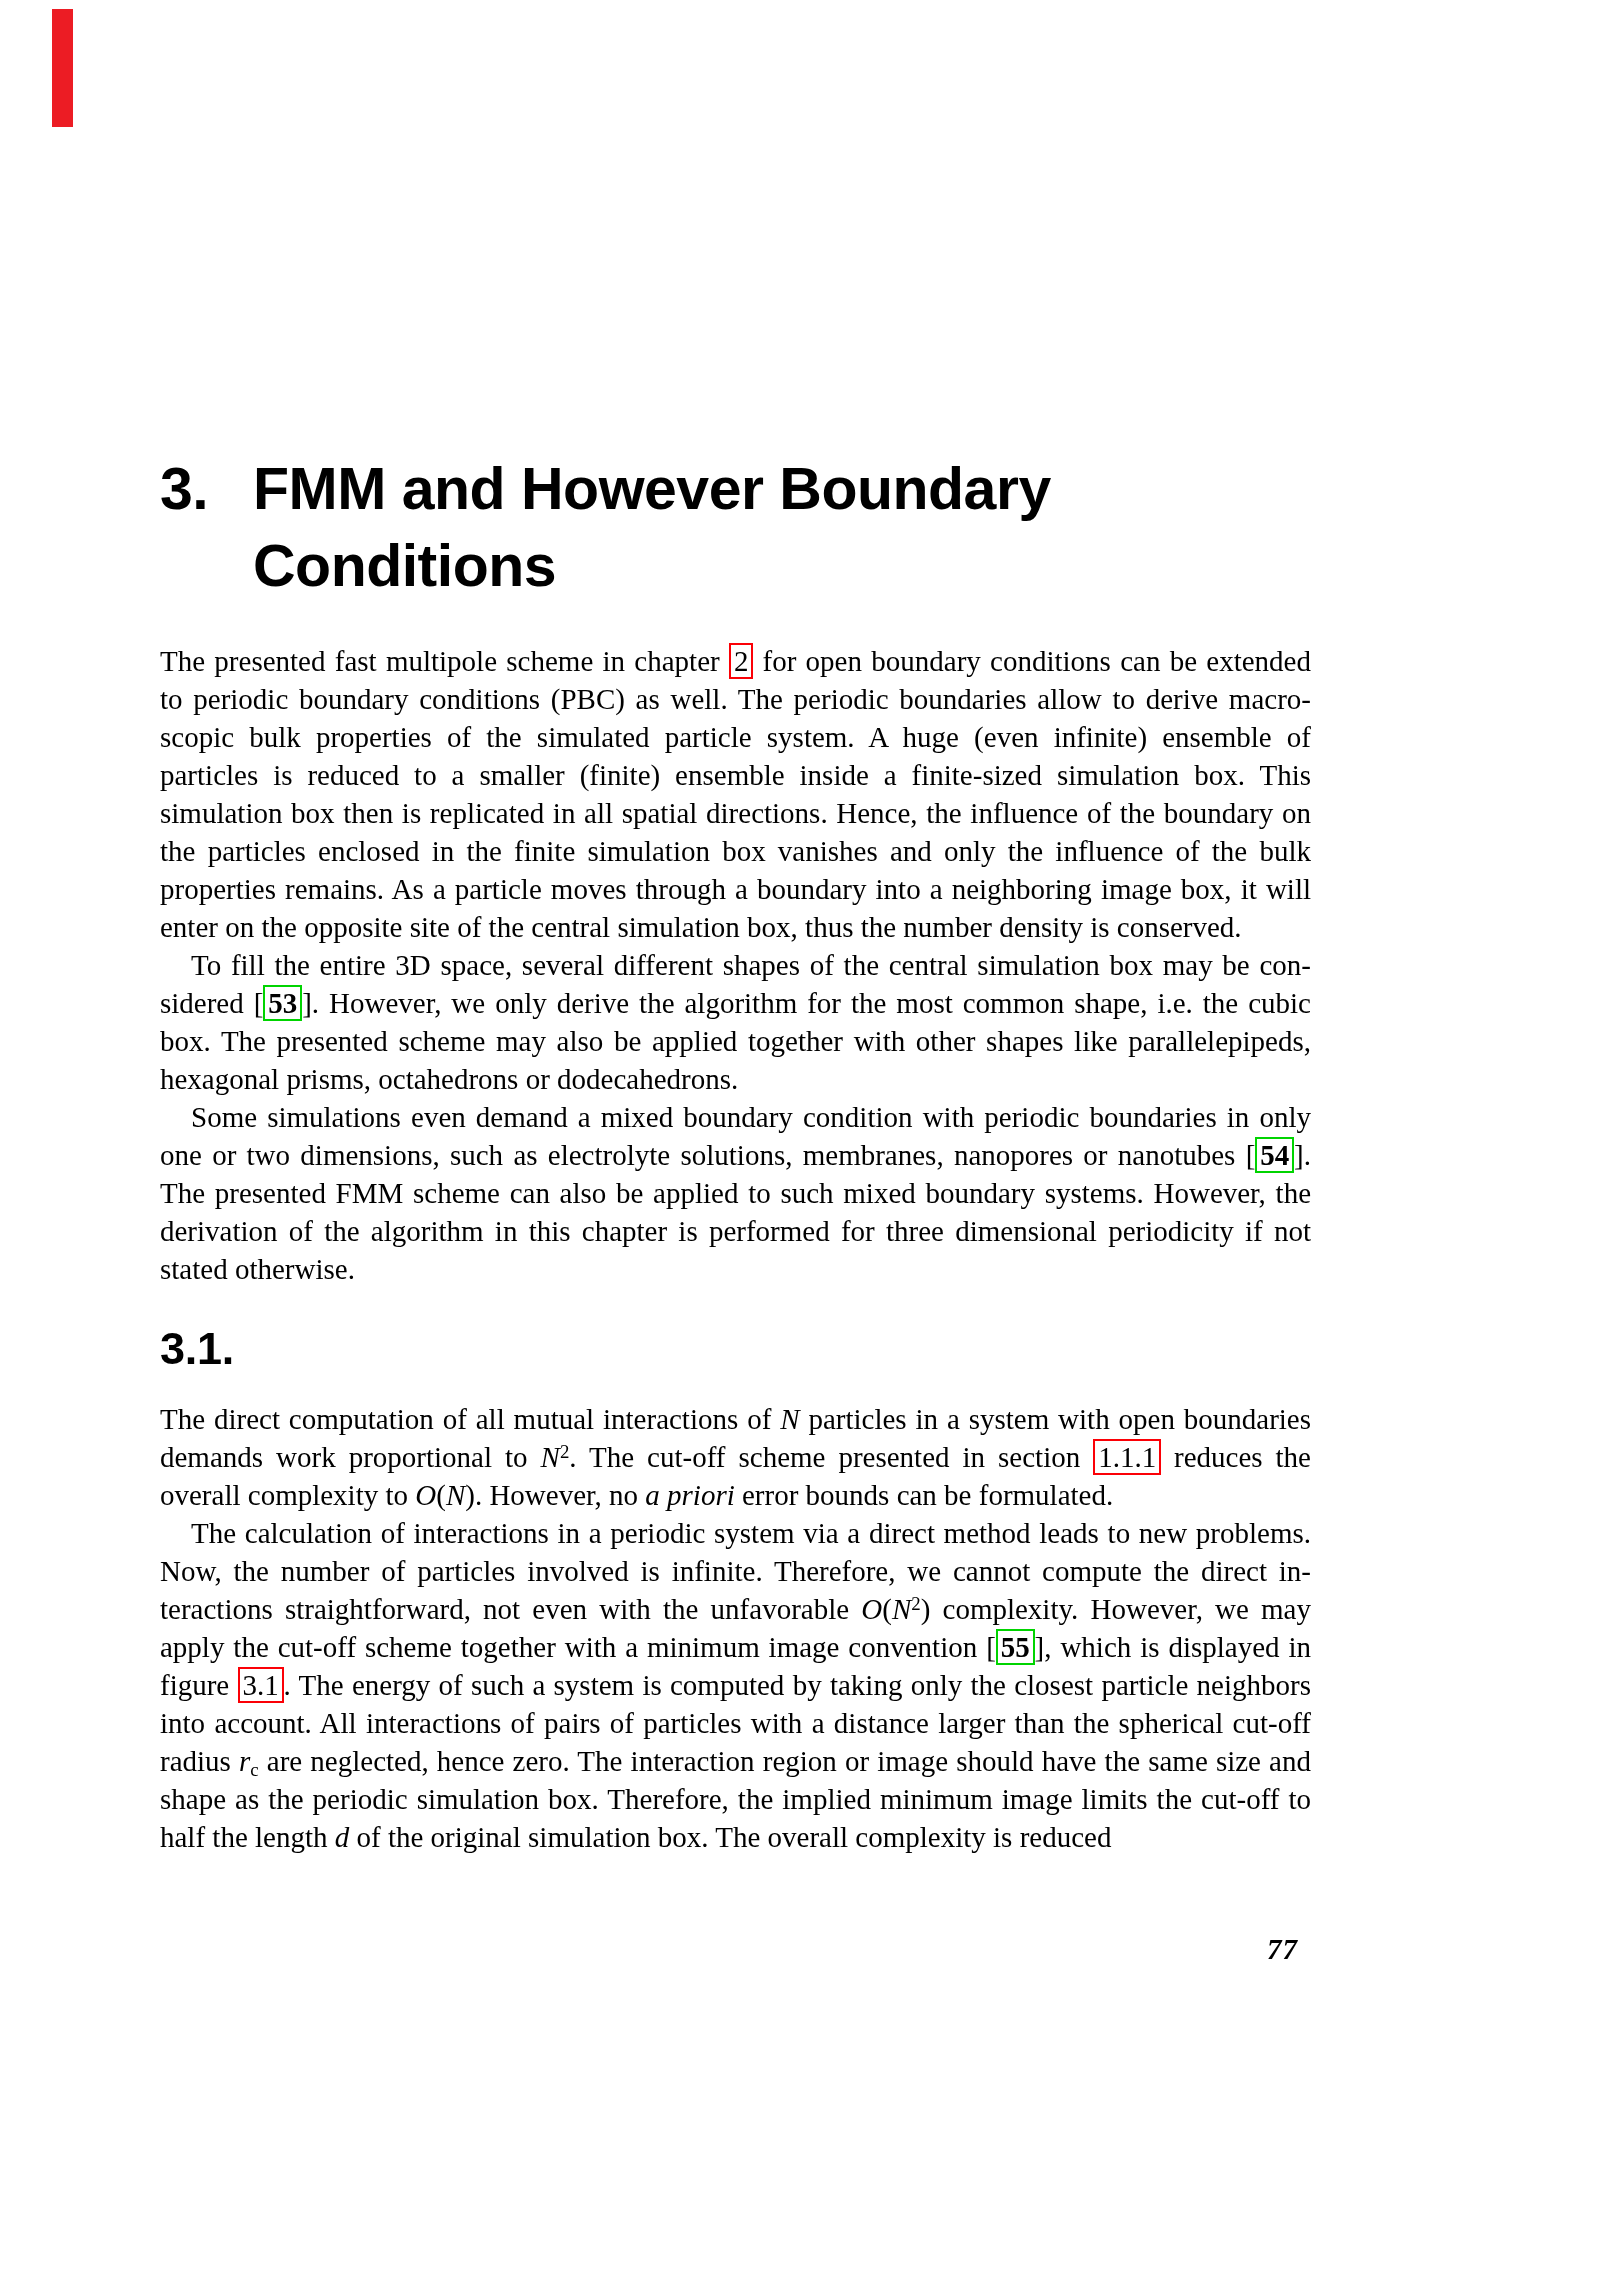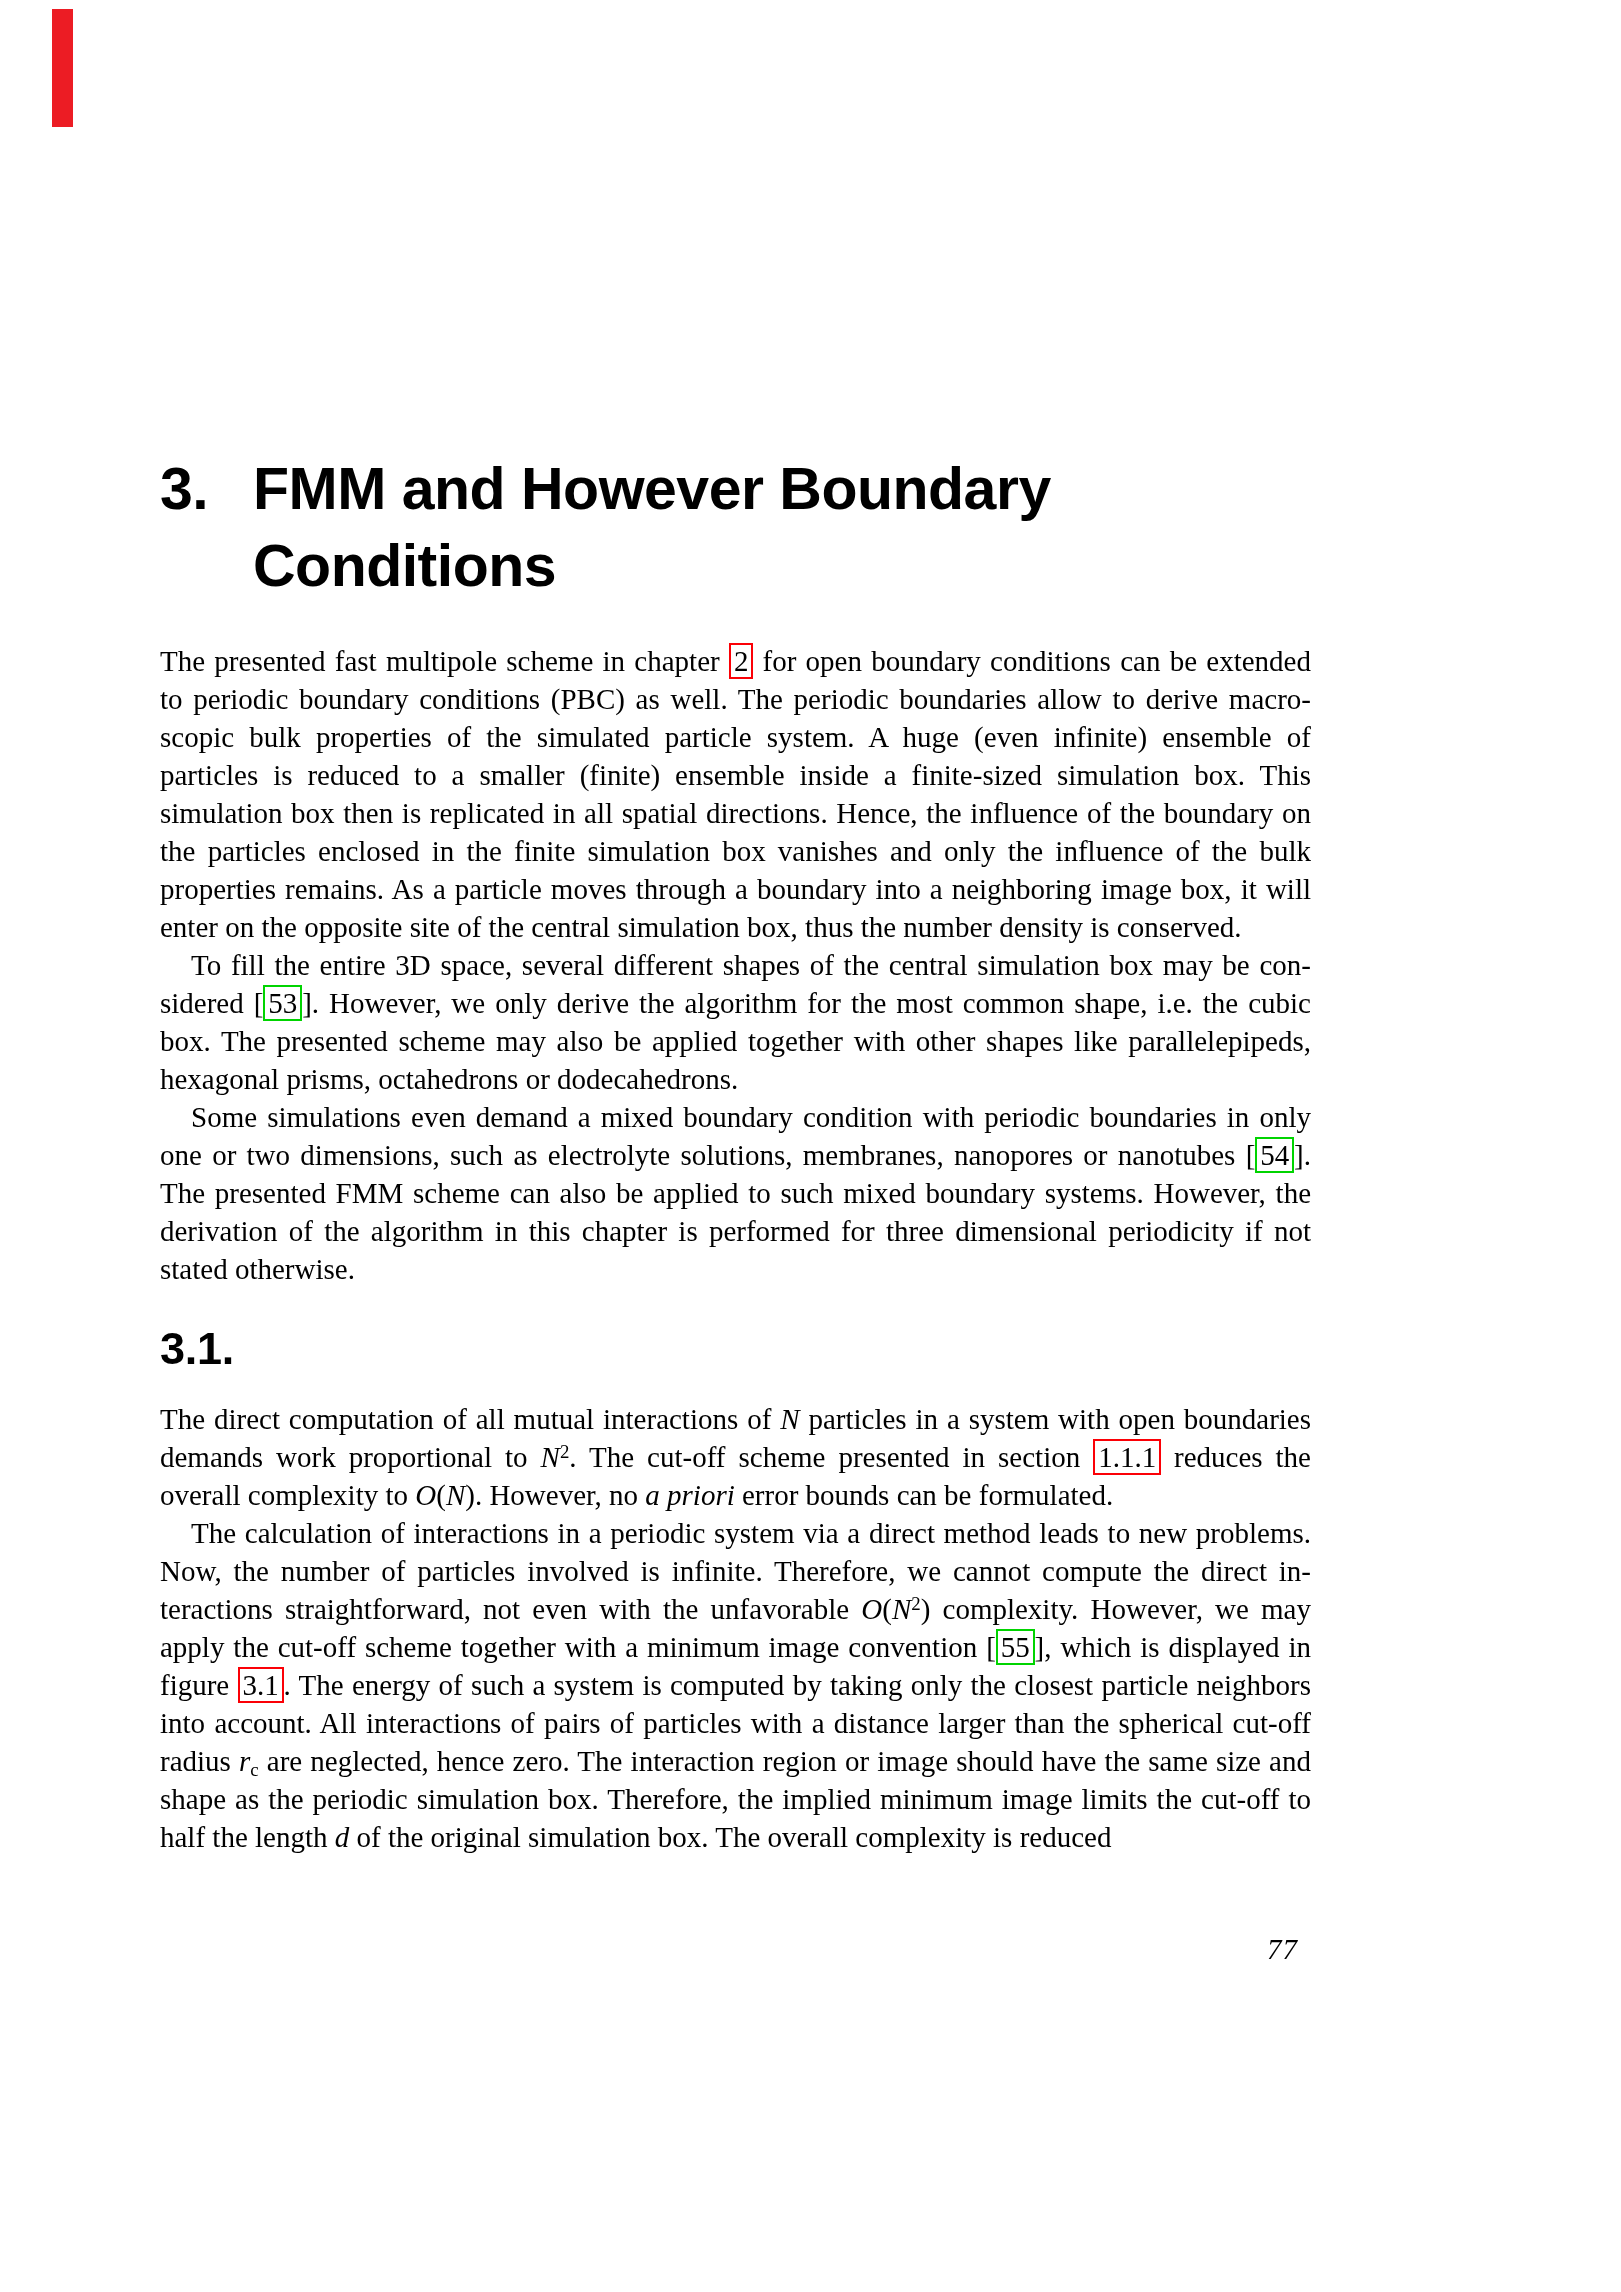--- a/index.html
+++ b/index.html
@@ -42,27 +42,27 @@
   .block-a{top:642px;}
   .block-b{top:1400px;}
   .para{margin:0;padding:0;}
   .para.ind{text-indent:31px;}
   .ref{
     border:2.5px solid;
     padding:0 2.9px;
     white-space:nowrap;
   }
   .ref.red{border-color:var(--link_red,#fb0006);}
-  .ref.green{border-color:var(--cite_green,#00d400);}
+  .ref.green{border-color:var(--cite_green,#00d400);font-weight:bold;}
   .mi,.it,.scr{font-style:italic;}
   .sup{font-size:0.65em;position:relative;top:-0.5em;line-height:0;}
   .sub{font-size:0.65em;position:relative;top:0.25em;line-height:0;}
   .pageno{
     position:absolute;left:1267px;top:1933px;
-    font-size:29px;font-style:italic;letter-spacing:1px;
+    font-size:29px;font-style:italic;letter-spacing:1px;font-weight:bold;
   }
 </style>
 </head>
 <body>
 
 <div class="page">
 
   <div class="margin-marker"></div>
 
   <h1 class="chapter">

